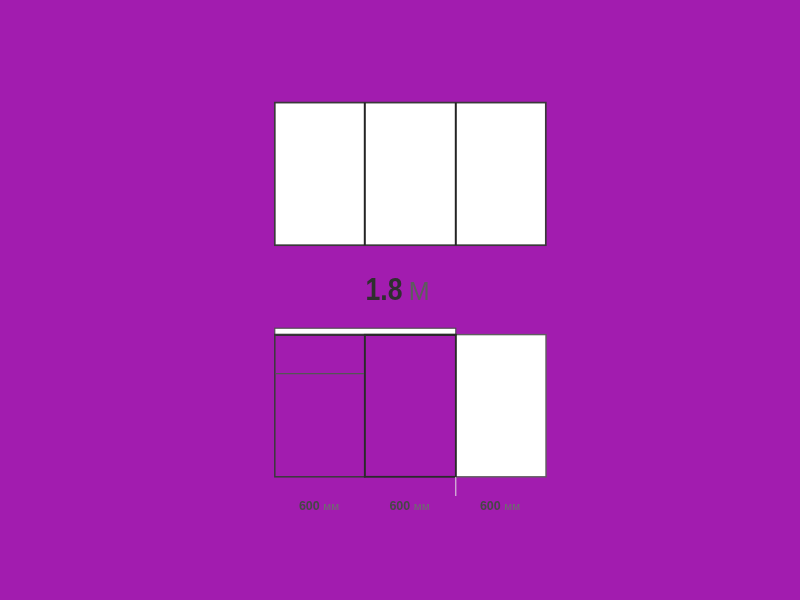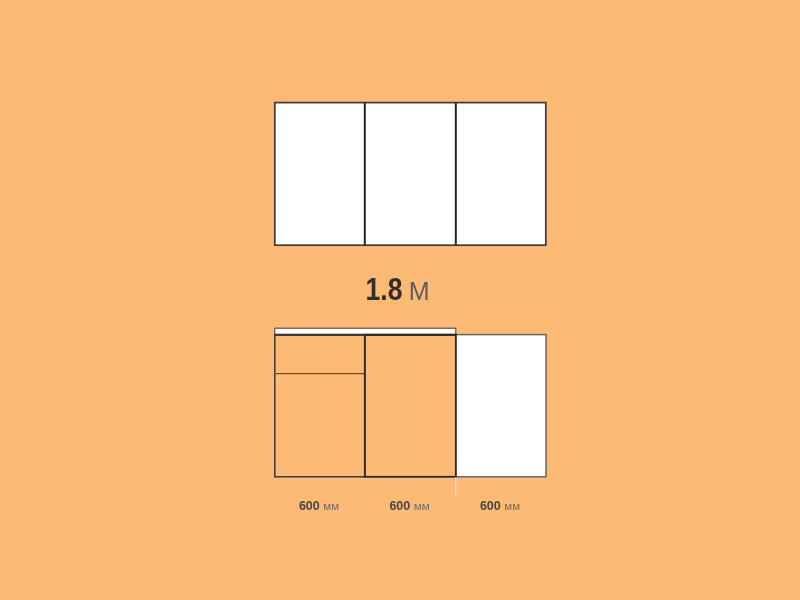--- a/index.html
+++ b/index.html
@@ -1,17 +1,17 @@
 <!DOCTYPE html>
 <html><head>
 <meta charset="utf-8">
 <title>Kitchen 1.8 m scheme</title>
 <style>
   html,body{margin:0;padding:0;background:#ffffff;}
-  .canvas{position:relative;width:800px;height:600px;background:#fdba74;overflow:hidden;
+  .canvas{position:relative;width:800px;height:600px;background:#a21caf;overflow:hidden;
           font-family:"Liberation Sans", sans-serif;}
 </style>
 </head>
 <body>
 <div class="canvas">
 <svg width="800" height="600" viewBox="0 0 800 600" xmlns="http://www.w3.org/2000/svg">
 
   <rect x="274.8" y="102.6" width="271" height="142.6" fill="#ffffff" stroke="#3a3a3a" stroke-width="1.7"></rect>
 
   <line x1="364.8" y1="102.6" x2="364.8" y2="245.2" stroke="#242424" stroke-width="2"></line>

